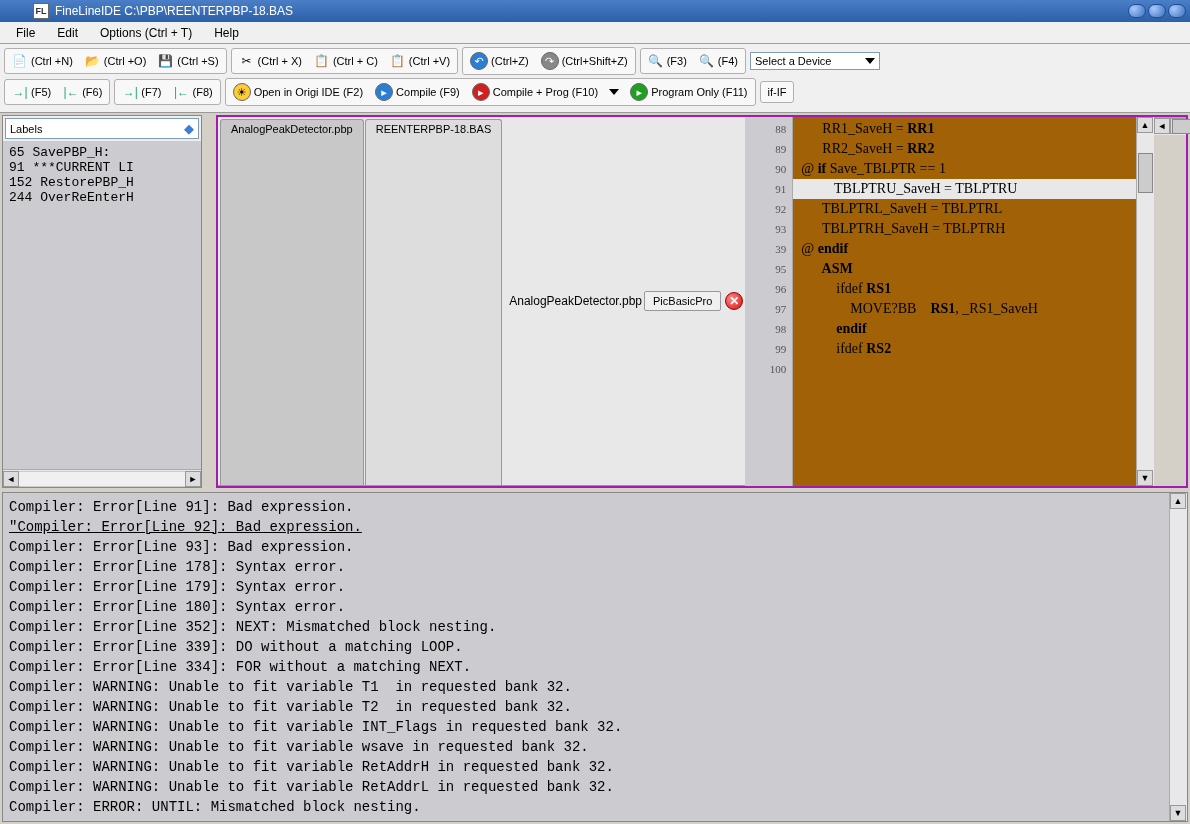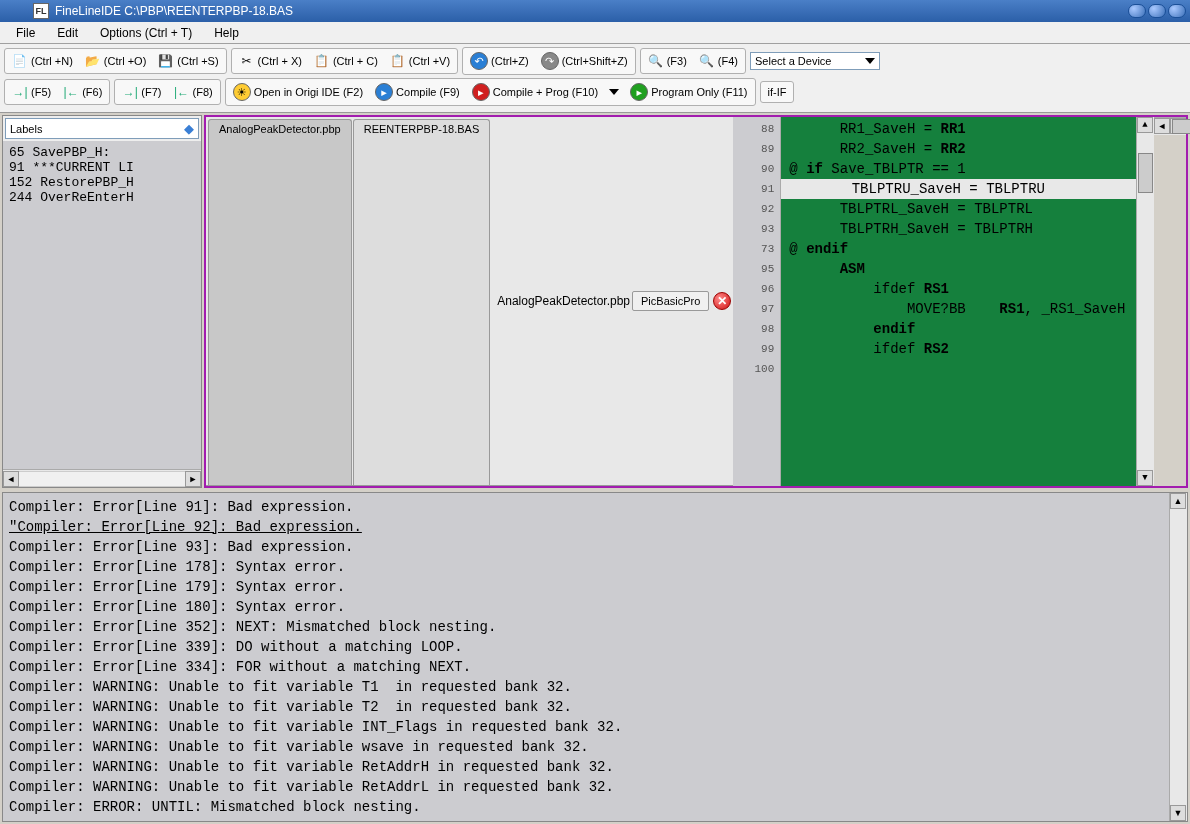--- a/index.html
+++ b/index.html
@@ -59,21 +59,21 @@
 .device-select {
   border:1px solid #7f9db9;background:#fff;padding:2px 4px;
   width:130px;font-size:11px;display:flex;align-items:center;
   justify-content:space-between;
 }
 .dropdown-arrow {
   width:0;height:0;border-left:5px solid transparent;
   border-right:5px solid transparent;border-top:6px solid #000;
 }
 .main-area {
-  flex:1;display:flex;gap:2px;padding:2px;min-height:0;
+  flex:1;display:flex;gap:14px;padding:2px;min-height:0;
 }
 .side-panel {
   width:200px;display:flex;flex-direction:column;
   border:1px solid #888;background:#eee;
 }
 .side-dropdown {
   display:flex;align-items:center;justify-content:space-between;
   background:#fff;border:1px solid #7f9db9;margin:2px;padding:2px 4px;
 }
 .side-content {
@@ -112,22 +112,22 @@
   border:1px solid #999;padding:3px 8px;background:#f0f0f0;
   margin-right:4px;border-radius:2px;
 }
 .close-dot {
   width:18px;height:18px;border-radius:50%;
   background:radial-gradient(circle at 35% 35%,#ff8a8a,#d01010);
   border:1px solid #900;display:flex;align-items:center;justify-content:center;
   color:#fff;font-weight:bold;font-size:12px;
 }
 .code-area {
-  flex:1;display:flex;overflow:hidden;background:#15803d;
-  font-family:Liberation Mono, monospace;font-size:14px;
+  flex:1;display:flex;overflow:hidden;background:#a16207;
+  font-family:Liberation Serif, serif;font-size:14px;
 }
 .gutter {
   width:48px;background:#ccccd0;border-right:1px solid #aaa;
   text-align:right;padding:2px 6px 2px 2px;color:#555;font-size:11px;
 }
 .gutter div{height:20px;line-height:20px;}
 .code-lines { flex:1;padding:2px 0;position:relative;}
 .code-line {
   height:20px;line-height:20px;white-space:pre;padding-left:8px;
 }
@@ -304,21 +304,21 @@
       <div class="close-dot">✕</div>
     </div>
     <div class="code-area">
       <div class="gutter" id="gutter">
           <div>88</div>
           <div>89</div>
           <div>90</div>
           <div>91</div>
           <div>92</div>
           <div>93</div>
-          <div>73</div>
+          <div>39</div>
           <div>95</div>
           <div>96</div>
           <div>97</div>
           <div>98</div>
           <div>99</div>
           <div>100</div>
         </div>
       <div class="code-lines" id="code">
         <div class="right-margin"></div>
       <div class="code-line">      RR1_SaveH = <span class="kw">RR1</span></div>

